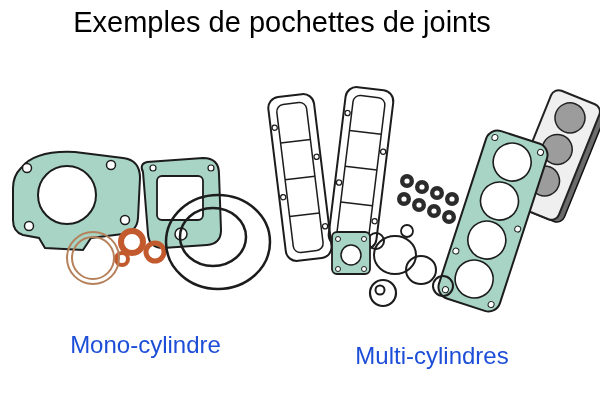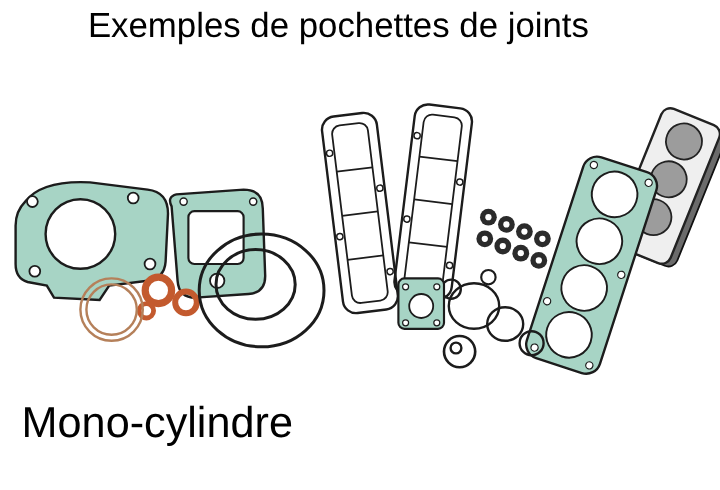--- a/index.html
+++ b/index.html
@@ -9,21 +9,21 @@
     --line-black:#1c1c1c;
   }
   *{box-sizing:border-box;}
   body{margin:0;background:#ffffff;font-family:"Liberation Sans",sans-serif;}
   .page{position:relative;width:600px;height:408px;background:#ffffff;overflow:hidden;}
   .title{
     position:absolute;top:4px;left:0;width:564px;margin:0;
     text-align:center;font-size:29px;font-weight:400;color:#000;line-height:37px;
   }
   .title span{display:block;}
-  .caption{position:absolute;font-size:36px;color:#000000;text-align:left;white-space:nowrap;}
+  .caption{position:absolute;font-size:24px;color:#1d4ed8;text-align:center;white-space:nowrap;}
   .caption-mono{left:18px;top:331px;width:255px;}
   .caption-multi{left:282px;top:342px;width:300px;}
   .illus{position:absolute;}
   .illus-mono{left:5px;top:138px;}
   .illus-multi{left:255px;top:83px;}
   .teal{fill:var(--gasket-teal);}
   .ln{stroke:var(--line-black);}
   .nofill{fill:none;}
   .whitefill{fill:#ffffff;}
   .orange-ring{stroke:var(--oring-orange);fill:none;}
@@ -160,14 +160,15 @@
       <circle class="whitefill ln" stroke-width="1" cx="13" cy="16" r="2.5"></circle>
     </g>
 
     <g>
       <circle class="whitefill ln" stroke-width="2.2" cx="128" cy="210" r="13"></circle>
       <circle class="nofill ln" stroke-width="2" cx="125" cy="207" r="4.5"></circle>
     </g>
   </svg>
 
   <div class="caption caption-mono">Mono-cylindre</div>
+  <div class="caption caption-multi">Multi-cylindres</div>
 
 </div>
 
 </body></html>

